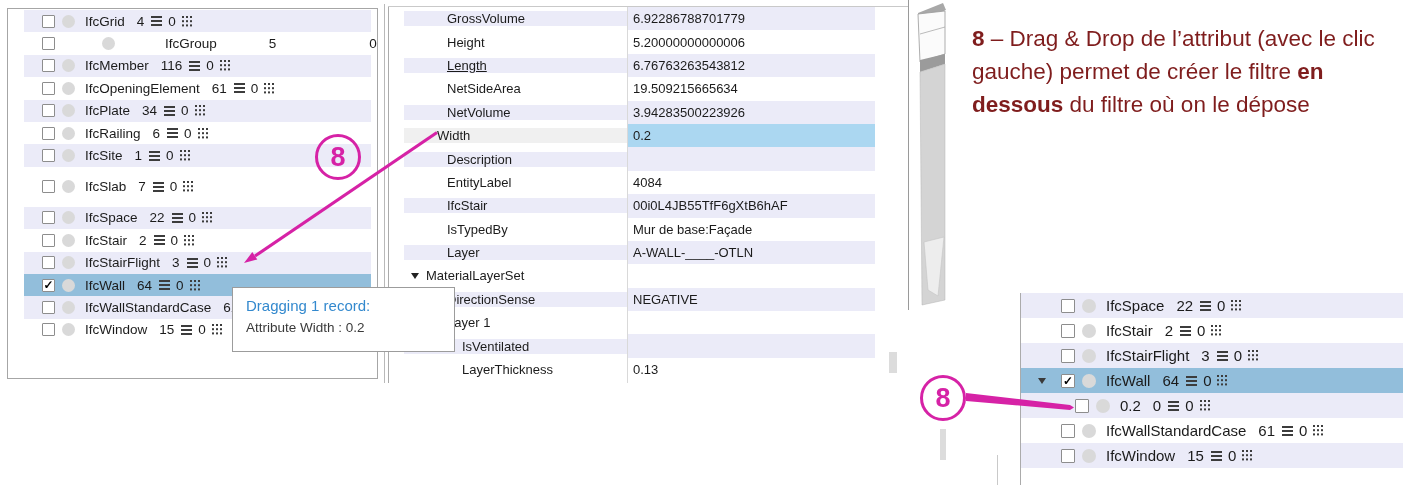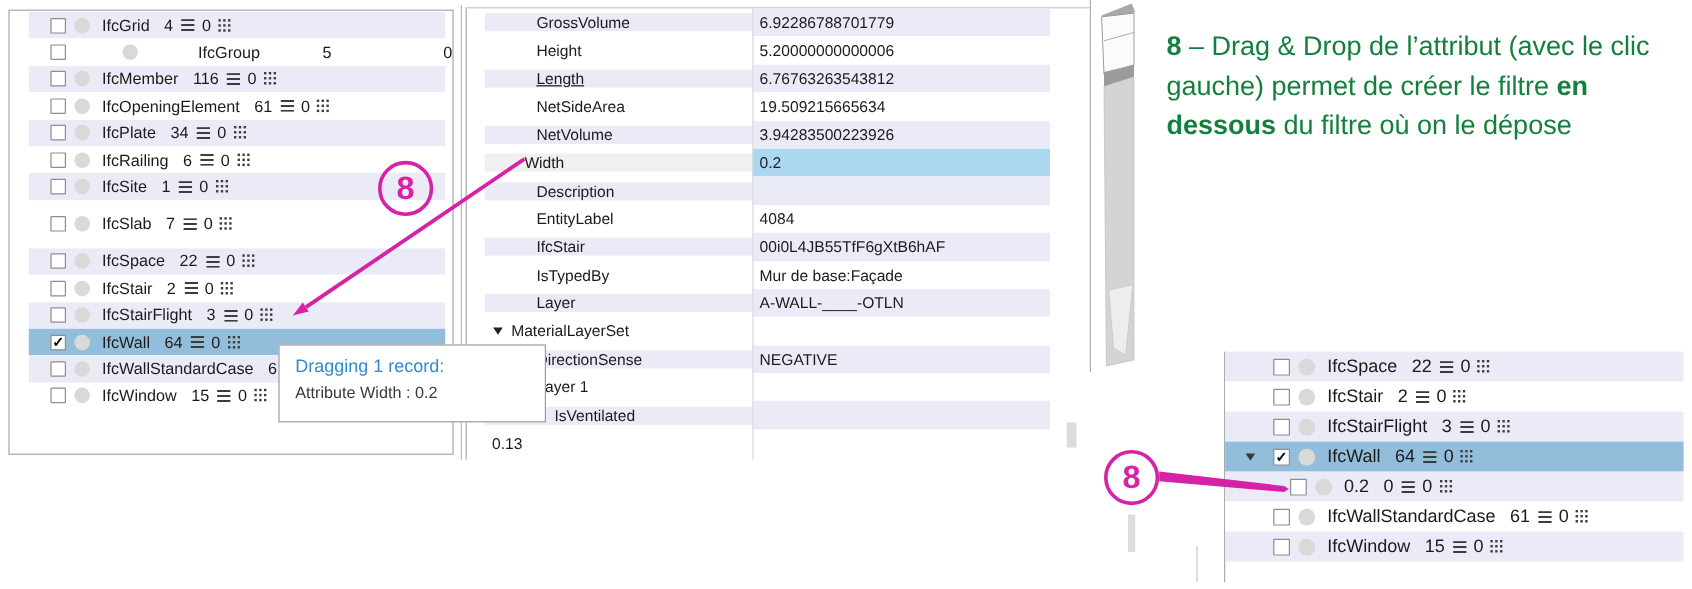--- a/index.html
+++ b/index.html
@@ -45,21 +45,21 @@
         display:flex;align-items:center;}
   .col-divider{position:absolute;left:627px;top:7px;width:1px;height:376px;background:#d9d9d9;z-index:5;}
 
   
   .drag-tooltip{position:absolute;left:232px;top:287px;width:223px;height:65px;background:#fff;
       border:1px solid #9c9c9c;box-sizing:border-box;padding:9px 0 0 13px;z-index:50;}
   .tt-title{color:var(--tt);font-size:15px;margin-bottom:6px;}
   .tt-body{color:#3a3a3a;font-size:13.5px;}
 
   
-  .note{position:absolute;left:972px;top:22px;width:438px;font-size:22.5px;line-height:33px;color:#15803d;}
+  .note{position:absolute;left:972px;top:22px;width:438px;font-size:22.5px;line-height:33px;color:#7f1d1d;}
   .note b{font-weight:bold;}
 
   
   #result-rows{position:absolute;left:1021px;top:293px;width:382px;}
 
   
   .badge{position:absolute;width:46px;height:46px;box-sizing:border-box;border:3.5px solid var(--pink);
       border-radius:50%;display:flex;align-items:center;justify-content:center;color:var(--pink);
       font-weight:bold;font-size:27px;background:transparent;z-index:70;}
   .badge-left{left:315px;top:134px;}
@@ -295,20 +295,23 @@
           </span>
           <span class="pval" style="background: rgb(255, 255, 255);"></span>
         </div>
         <div class="prow">
           <span class="pname" style="padding-left: 58px; background: var(--alt);">
             <span>IsVentilated</span>
           </span>
           <span class="pval" style="background: var(--alt);"></span>
         </div>
         <div class="prow">
+          <span class="pname" style="padding-left: 58px; background: rgb(255, 255, 255);">
+            <span>LayerThickness</span>
+          </span>
           <span class="pval" style="background: rgb(255, 255, 255);">0.13</span>
         </div>
       </div>
     <div class="col-divider"></div>
   </div>
 
   <svg class="viewport" style="position:absolute;left:908px;top:0;width:40px;height:312px;" viewBox="0 0 40 312">
     <line x1="0.5" y1="0" x2="0.5" y2="310" stroke="#9a9a9a" stroke-width="1"></line>
     <polygon points="10,13 35,3 38,10 12,21" fill="#a8a8a8"></polygon>
     <polygon points="10,14 37,11 37,54 12,62" fill="#fbfbfb" stroke="#999" stroke-width="0.8"></polygon>

